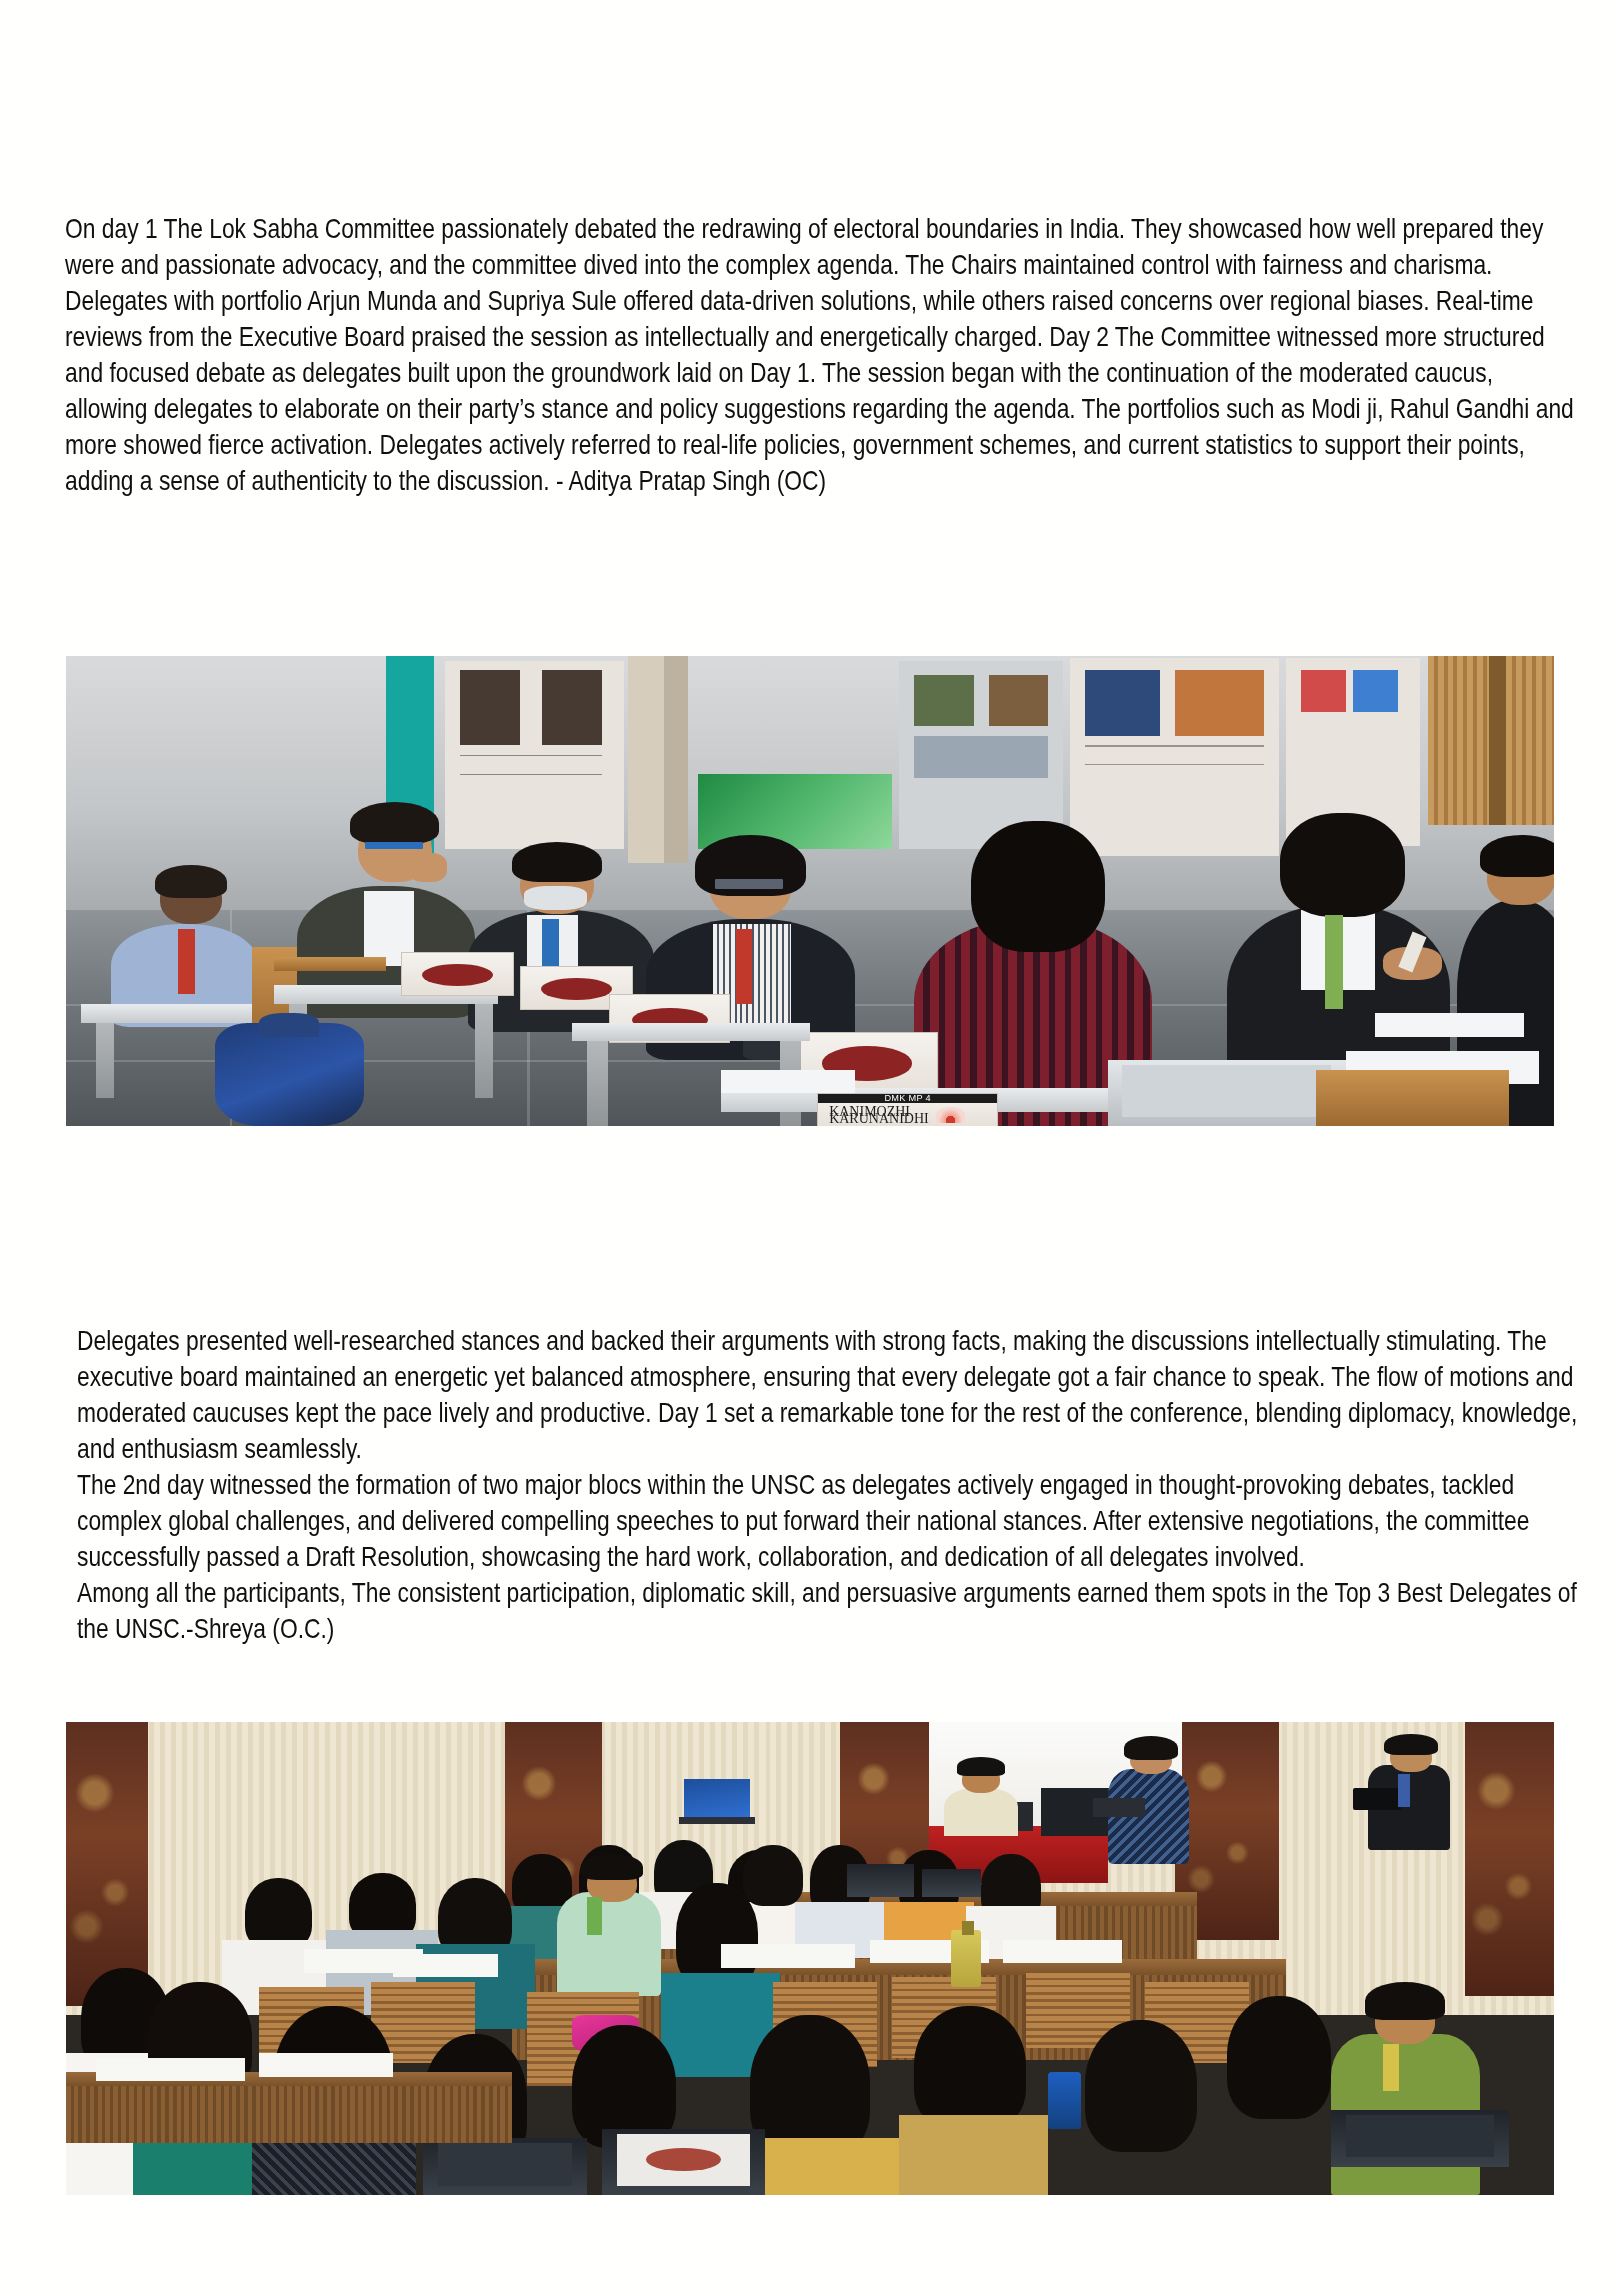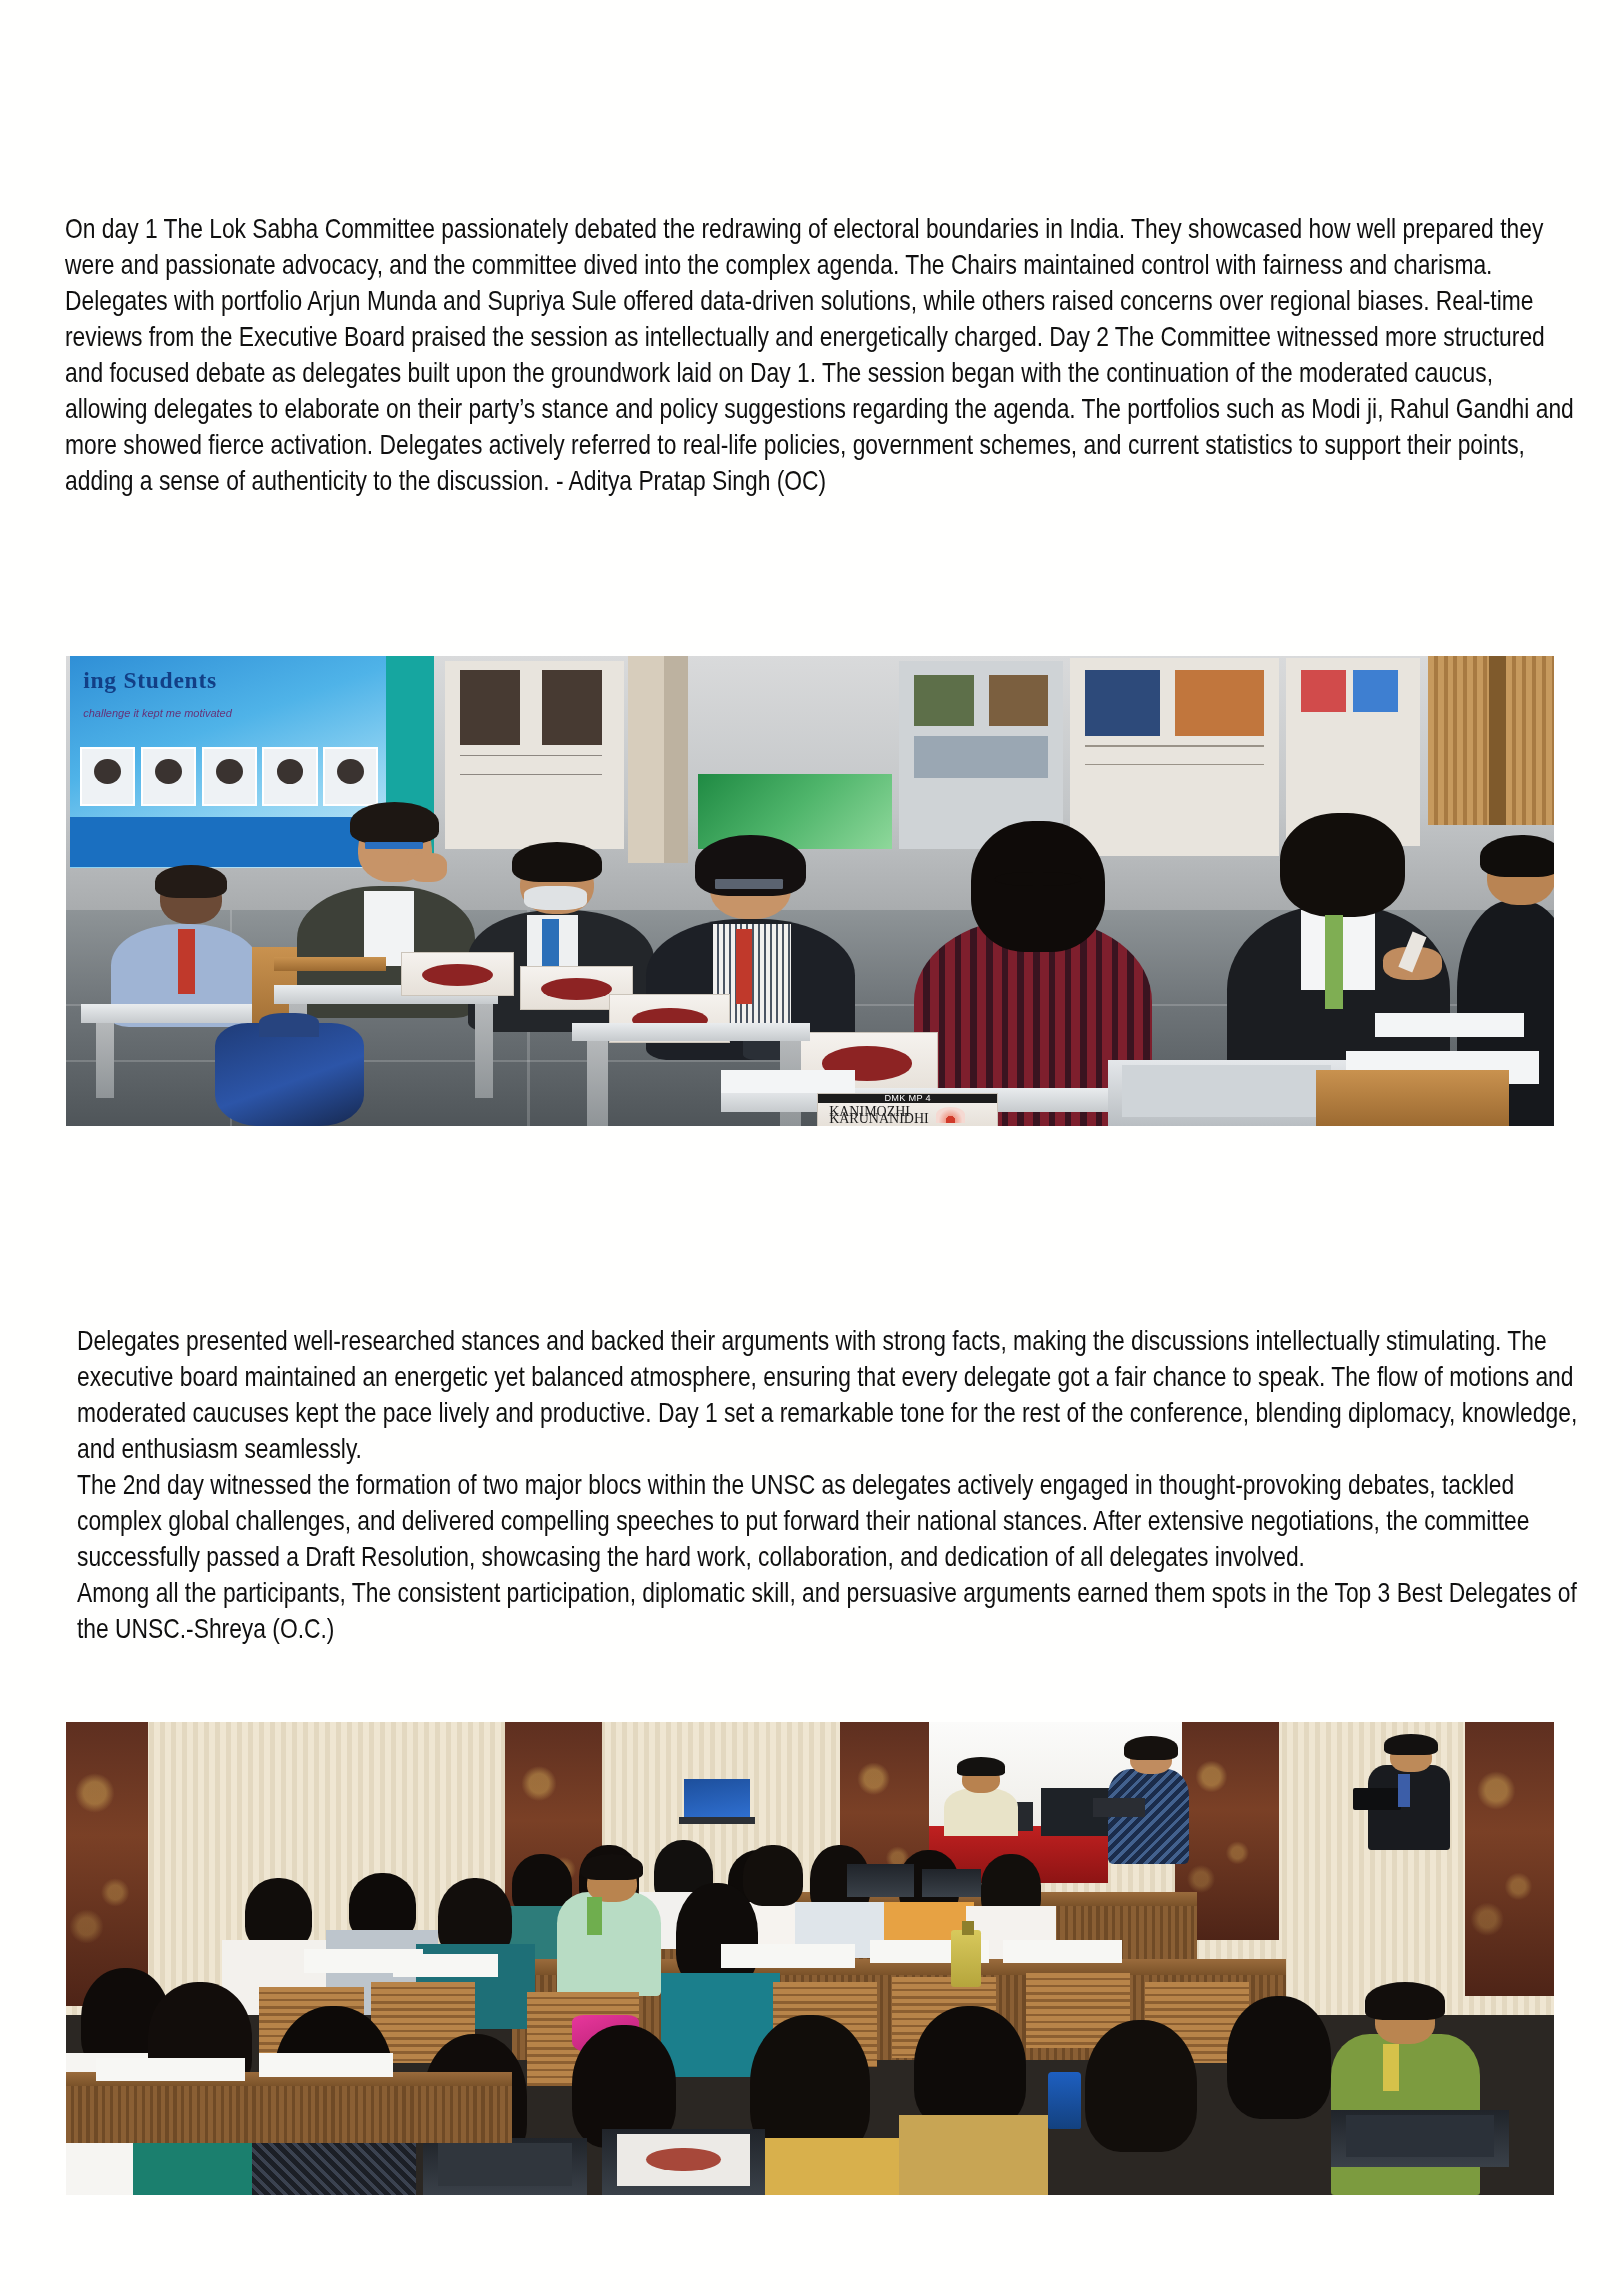--- a/index.html
+++ b/index.html
@@ -143,30 +143,20 @@
   </div>
 
   <div class="photo" id="photo-lok-sabha">
     <div class="layer p1-wall"></div>
     <div class="layer p1-floor"></div>
     <div class="layer p1-floorline" style="left:0;top:74%;width:100%;height:2px;"></div>
     <div class="layer p1-floorline" style="left:0;top:86%;width:100%;height:2px;"></div>
     <div class="layer p1-floorline" style="left:11%;top:54%;width:2.6px;height:46%;"></div>
     <div class="layer p1-floorline" style="left:31%;top:54%;width:2.6px;height:46%;"></div>
 
-    <div class="layer p1-banner">
-      <div class="p1-banner-title">ing Students</div>
-      <div class="p1-banner-sub">challenge it kept me motivated</div>
-      <div class="layer p1-headshot" style="left:3%;top:43%;width:16%;height:26%;"></div>
-      <div class="layer p1-headshot" style="left:22%;top:43%;width:16%;height:26%;"></div>
-      <div class="layer p1-headshot" style="left:41%;top:43%;width:16%;height:26%;"></div>
-      <div class="layer p1-headshot" style="left:60%;top:43%;width:16%;height:26%;"></div>
-      <div class="layer p1-headshot" style="left:79%;top:43%;width:16%;height:26%;"></div>
-      <div class="layer" style="left:0;top:76%;width:100%;height:24%;background:#1a6fc0;"></div>
-    </div>
     <div class="layer p1-teal"></div>
 
     <div class="layer p1-poster" style="left:25.5%;top:1%;width:12%;height:40%;"></div>
     <div class="layer p1-poster-dark" style="left:26.5%;top:3%;width:4%;height:16%;"></div>
     <div class="layer p1-poster-dark" style="left:32%;top:3%;width:4%;height:16%;"></div>
     <div class="layer" style="left:26.5%;top:21%;width:9.5%;height:1.3px;background:#8d8781;"></div>
     <div class="layer" style="left:26.5%;top:25%;width:9.5%;height:1.3px;background:#8d8781;"></div>
 
     <div class="layer" style="left:37.8%;top:0%;width:2.4%;height:44%;background:#d7cdbc;"></div>
     <div class="layer" style="left:40.2%;top:0%;width:1.6%;height:44%;background:#bdb2a0;"></div>

